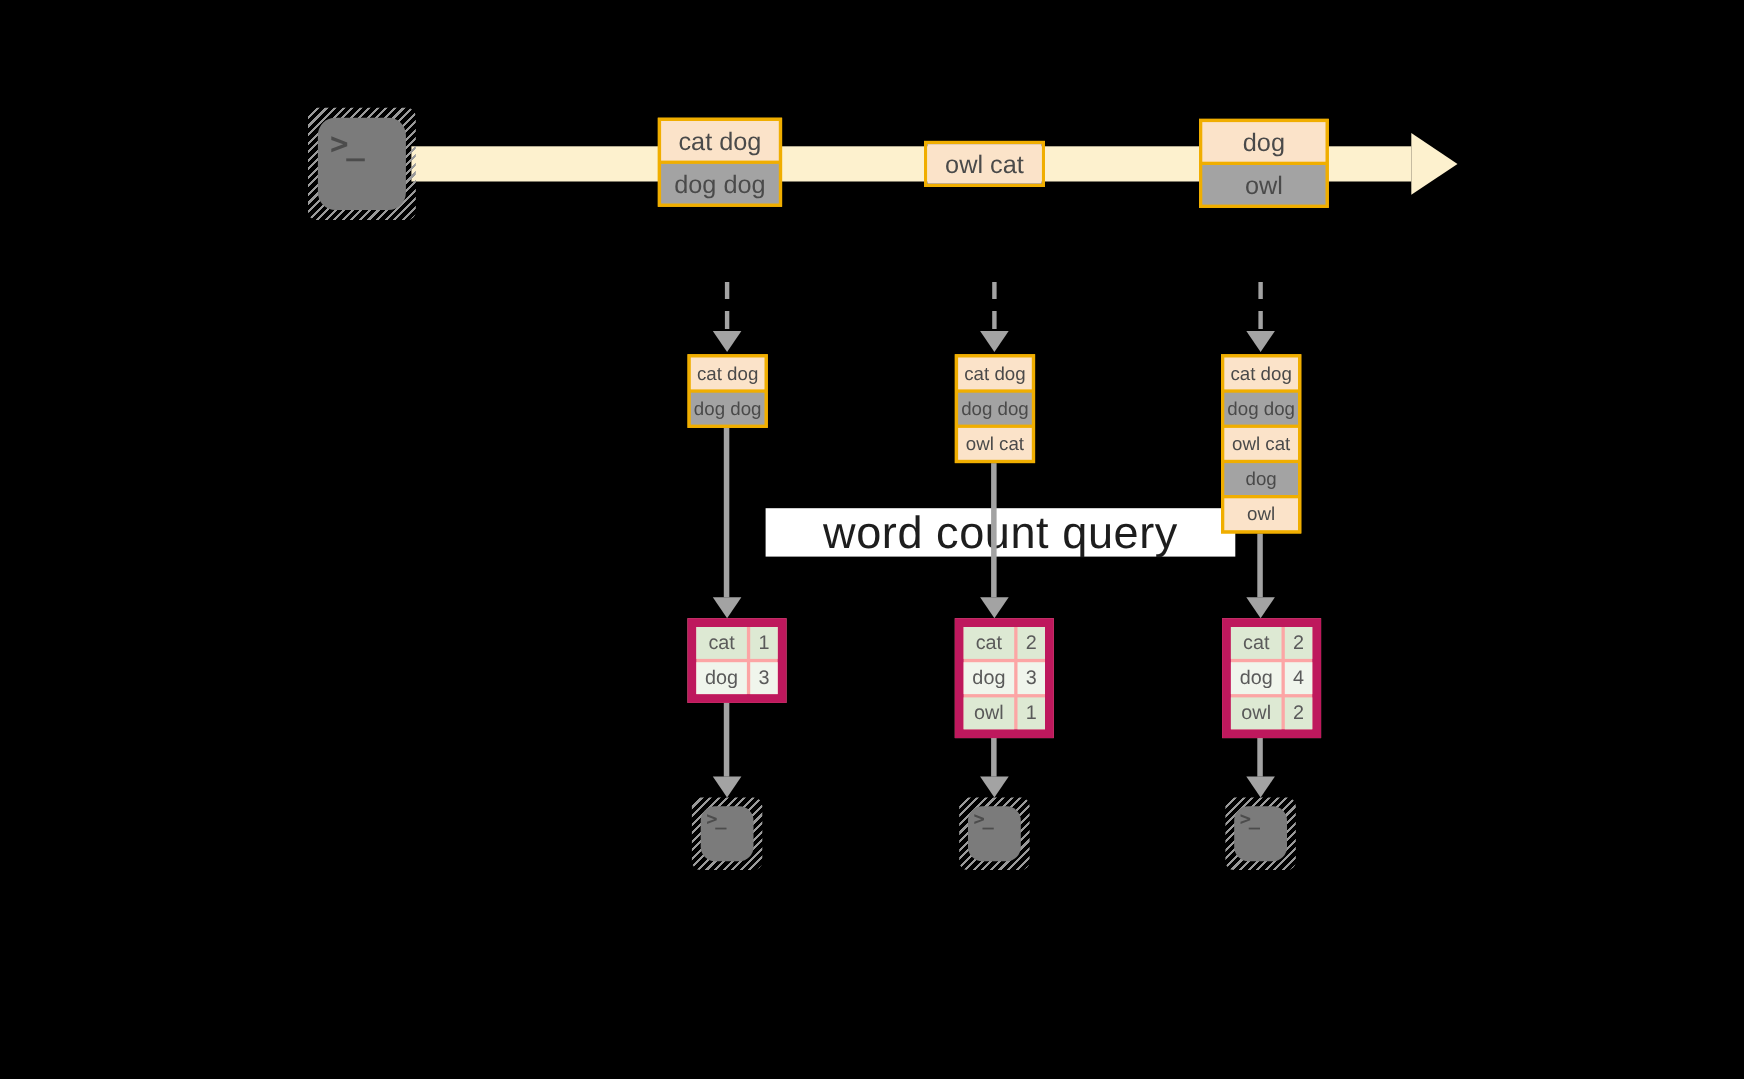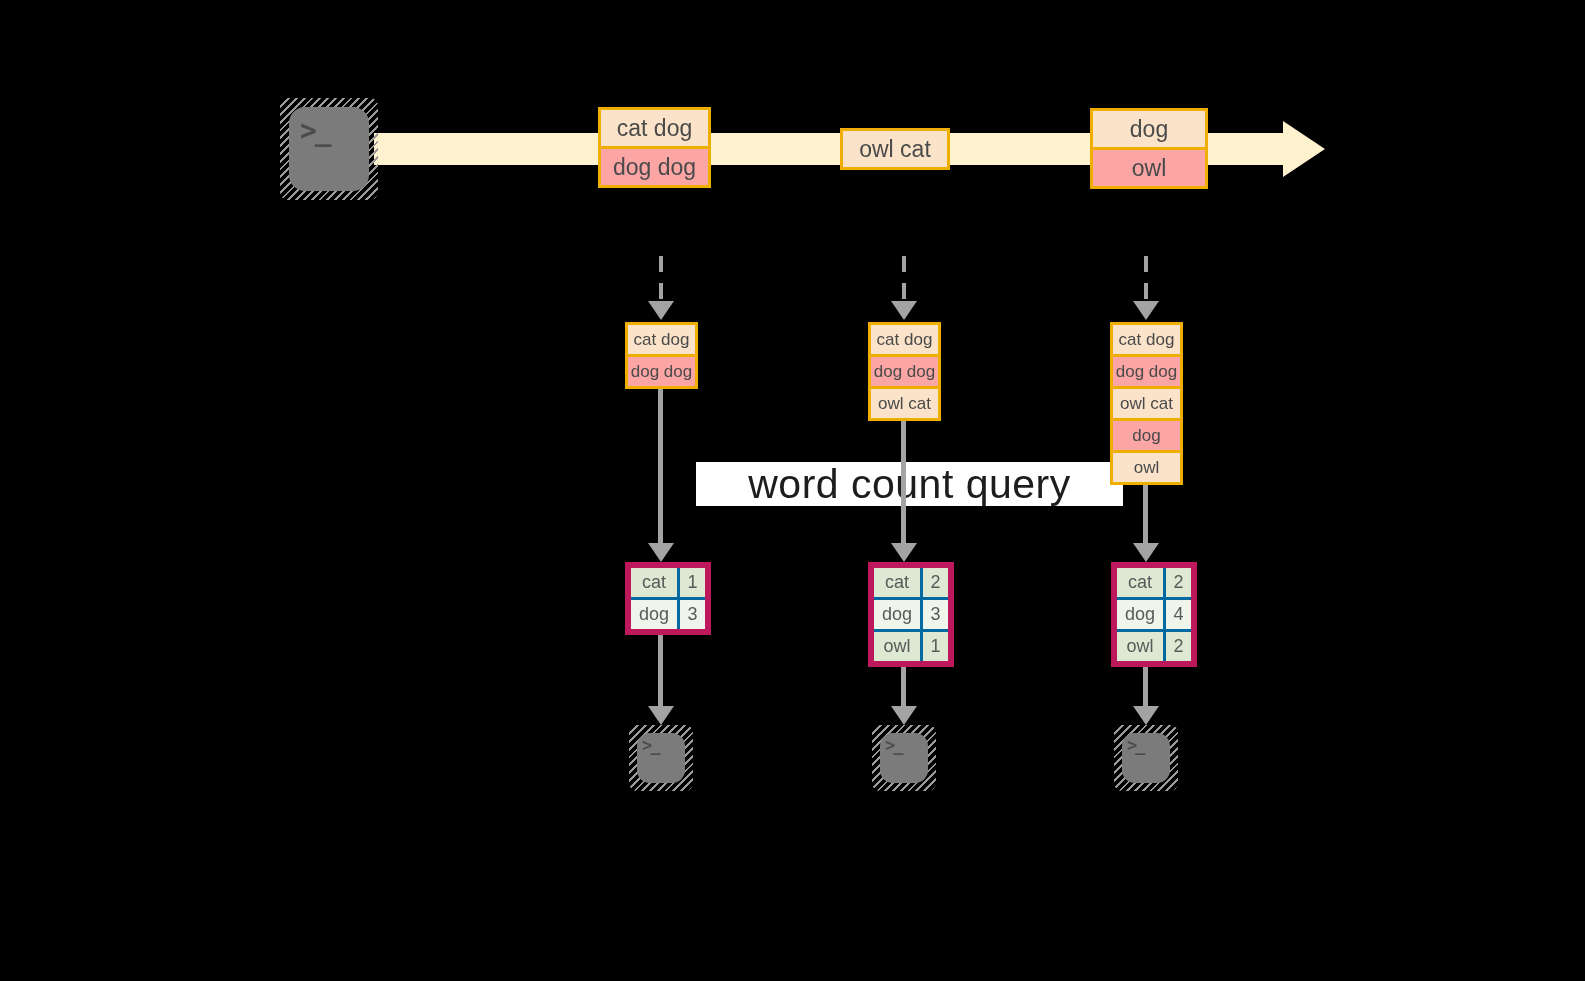--- a/index.html
+++ b/index.html
@@ -25,34 +25,34 @@
   .term.small { width:64px; height:66px; }
   .term.small .term-body { inset:8px; border-radius:13px; }
   .term.small .term-glyph { left:13px; top:10px; font-size:17px; }
   
   .evt { position:absolute; box-sizing:border-box; border:3px solid #F0AE00;
          background:#F0AE00; display:flex; flex-direction:column; gap:3px; z-index:4; }
   .evt-row { text-align:center; color:#4a4a4a; width:100%; }
   .evt.big .evt-row { height:36px; line-height:36px; font-size:23px; }
   .evt.small .evt-row { height:29px; line-height:29px; font-size:17px; }
   .row-a { background:#FBE3C9; }
-  .row-b { background:#fca5a5; }
+  .row-b { background:#a3a3a3; }
   
   .dash-line { position:absolute; top:256px; width:4px; height:46px; z-index:3;
          background:repeating-linear-gradient(to bottom,#A3A3A3 0 16px,transparent 16px 27px); }
   .arrow-line { position:absolute; width:5px; background:#A3A3A3; z-index:3; }
   .arrow-head { position:absolute; width:0; height:0; z-index:3;
          border-left:13px solid transparent; border-right:13px solid transparent;
          border-top:19px solid #A3A3A3; }
   
   .qband { position:absolute; left:696px; top:462px; width:427px; height:44px;
          background:#FFFFFF; z-index:2; display:flex; align-items:center; justify-content:center;
          font-size:41px; font-weight:300; color:#1d1d1d; letter-spacing:0.5px; }
   
-  .wc { position:absolute; box-sizing:border-box; border:6px solid #be185d; background:#0369a1;
+  .wc { position:absolute; box-sizing:border-box; border:8px solid #be185d; background:#fca5a5;
         display:grid; grid-template-columns:46px 25px; gap:3px; z-index:4; }
   .wc-cell { height:29px; line-height:29px; text-align:center; font-size:18px; color:#5a5a5a; }
   .ga { background:#DDE9D3; }
   .gb { background:#F0F5EC; }
 </style>
 </head>
 <body>
 
 <div class="canvas">
 

